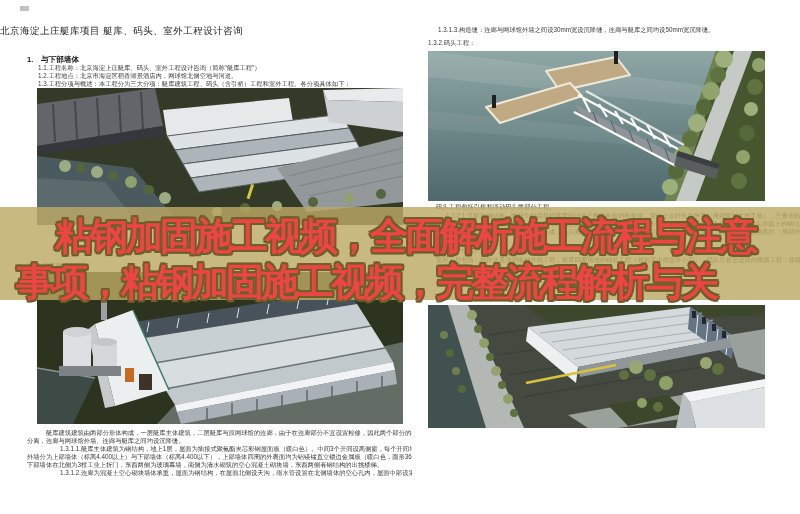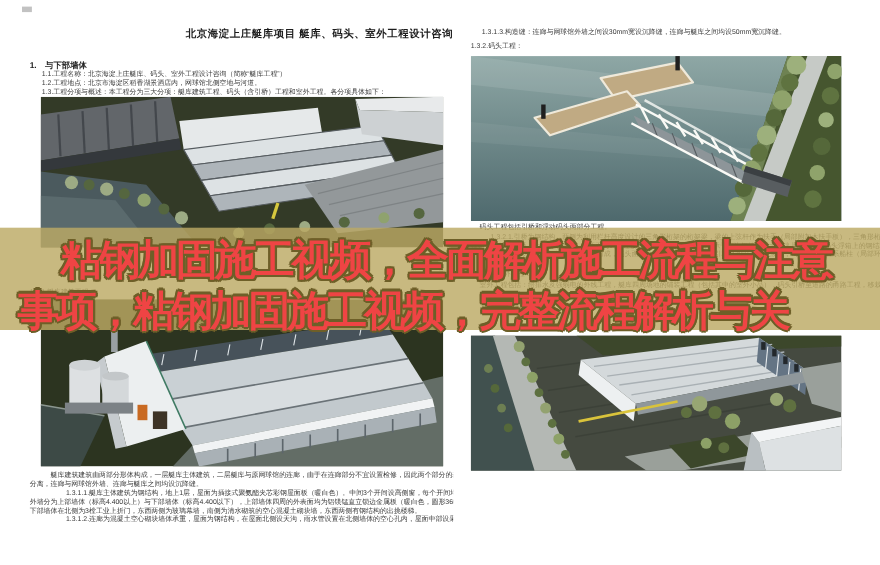--- a/index.html
+++ b/index.html
@@ -1,21 +1,21 @@
 <!DOCTYPE html>
 <html><head>
 <meta charset="utf-8">
 <style>
   html,body{margin:0;padding:0;background:#e9e9e9;}
   #screen{position:relative;width:800px;height:514px;background:#ffffff;overflow:hidden;
           font-family:"Liberation Sans","DejaVu Sans",sans-serif;}
   .abs{position:absolute;}
   .page{position:absolute;top:0;background:#ffffff;overflow:hidden;height:514px;}
   .t{position:absolute;font-size:6.3px;line-height:8px;color:#3a3a3a;white-space:nowrap;}
-  .title{position:absolute;width:100%;text-align:right;font-size:9.5px;font-weight:bold;
+  .title{position:absolute;width:100%;text-align:left;font-size:9.5px;font-weight:normal;
          color:#1c1c1c;letter-spacing:0.5px;white-space:nowrap;}
   .h1{position:absolute;font-size:7.6px;font-weight:bold;color:#222;white-space:nowrap;}
   .img{position:absolute;display:block;}
   .band{position:absolute;left:0;width:800px;z-index:5;}
   .ov{position:absolute;z-index:6;font-weight:900;font-size:38px;letter-spacing:-3px;
       white-space:nowrap;color:#ef4444;
       text-shadow:2px 0 0 #6e5f28,-2px 0 0 #6e5f28,0 2px 0 #6e5f28,0 -2px 0 #6e5f28,
                   1.6px 1.6px 0 #6e5f28,-1.6px 1.6px 0 #6e5f28,1.6px -1.6px 0 #6e5f28,-1.6px -1.6px 0 #6e5f28;text-align:center;}
   svg{display:block;}
 </style>

